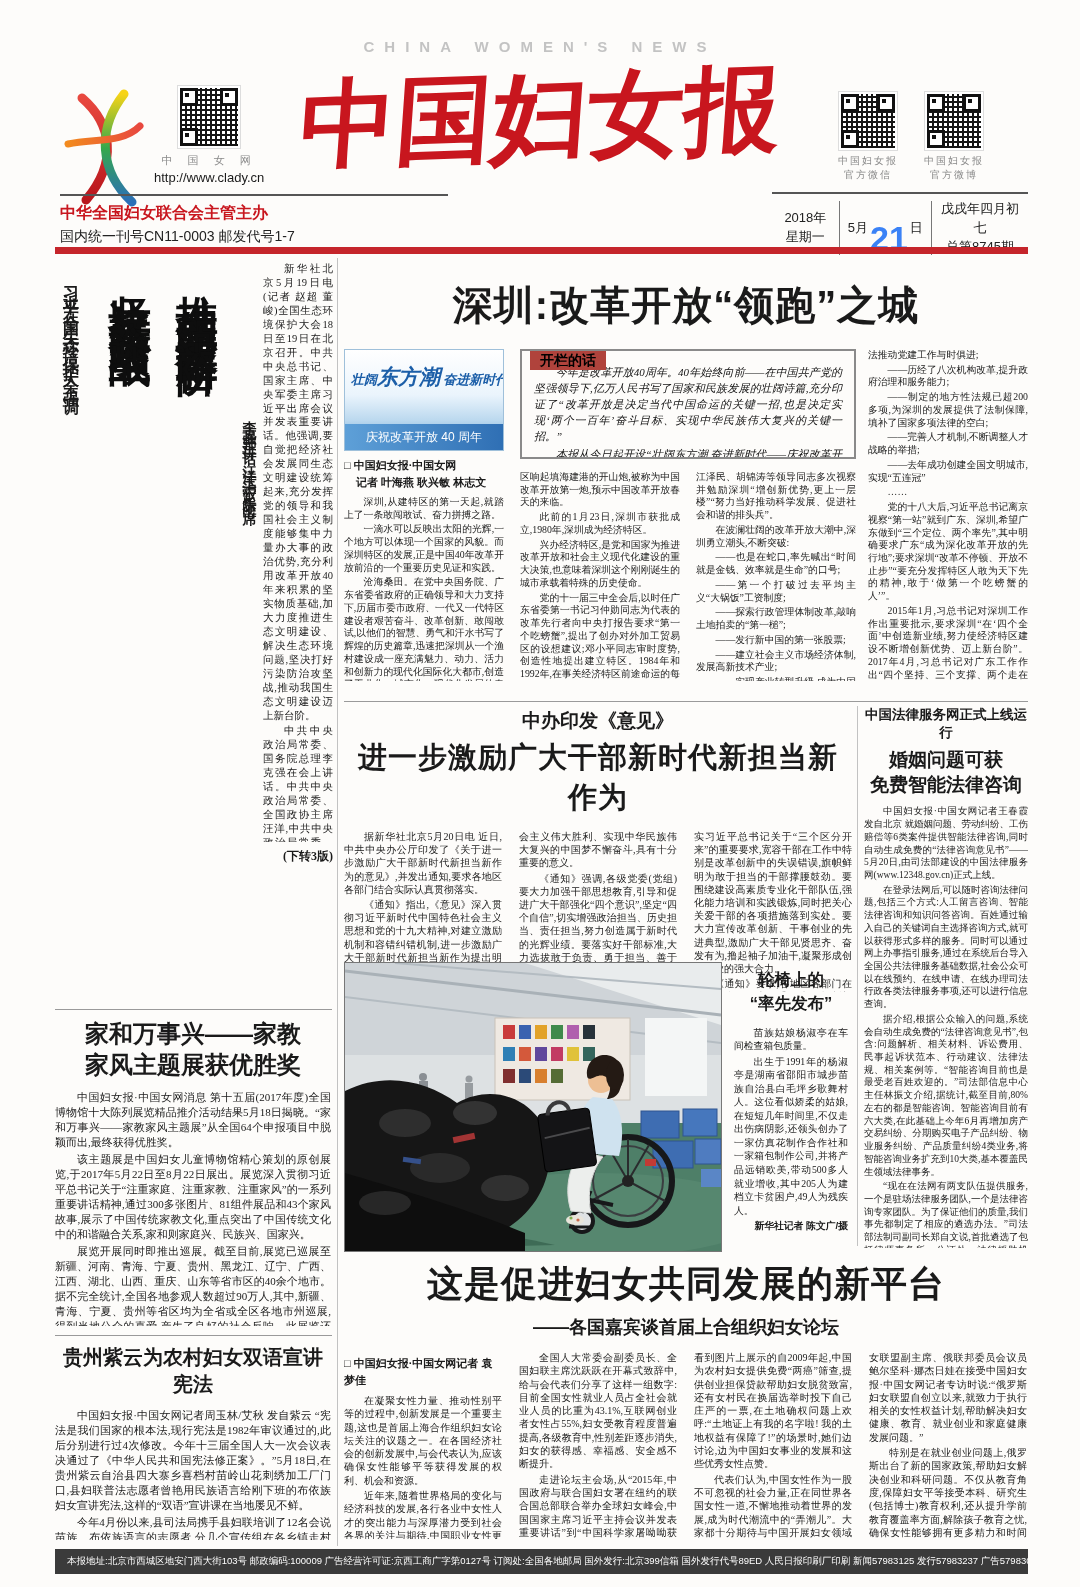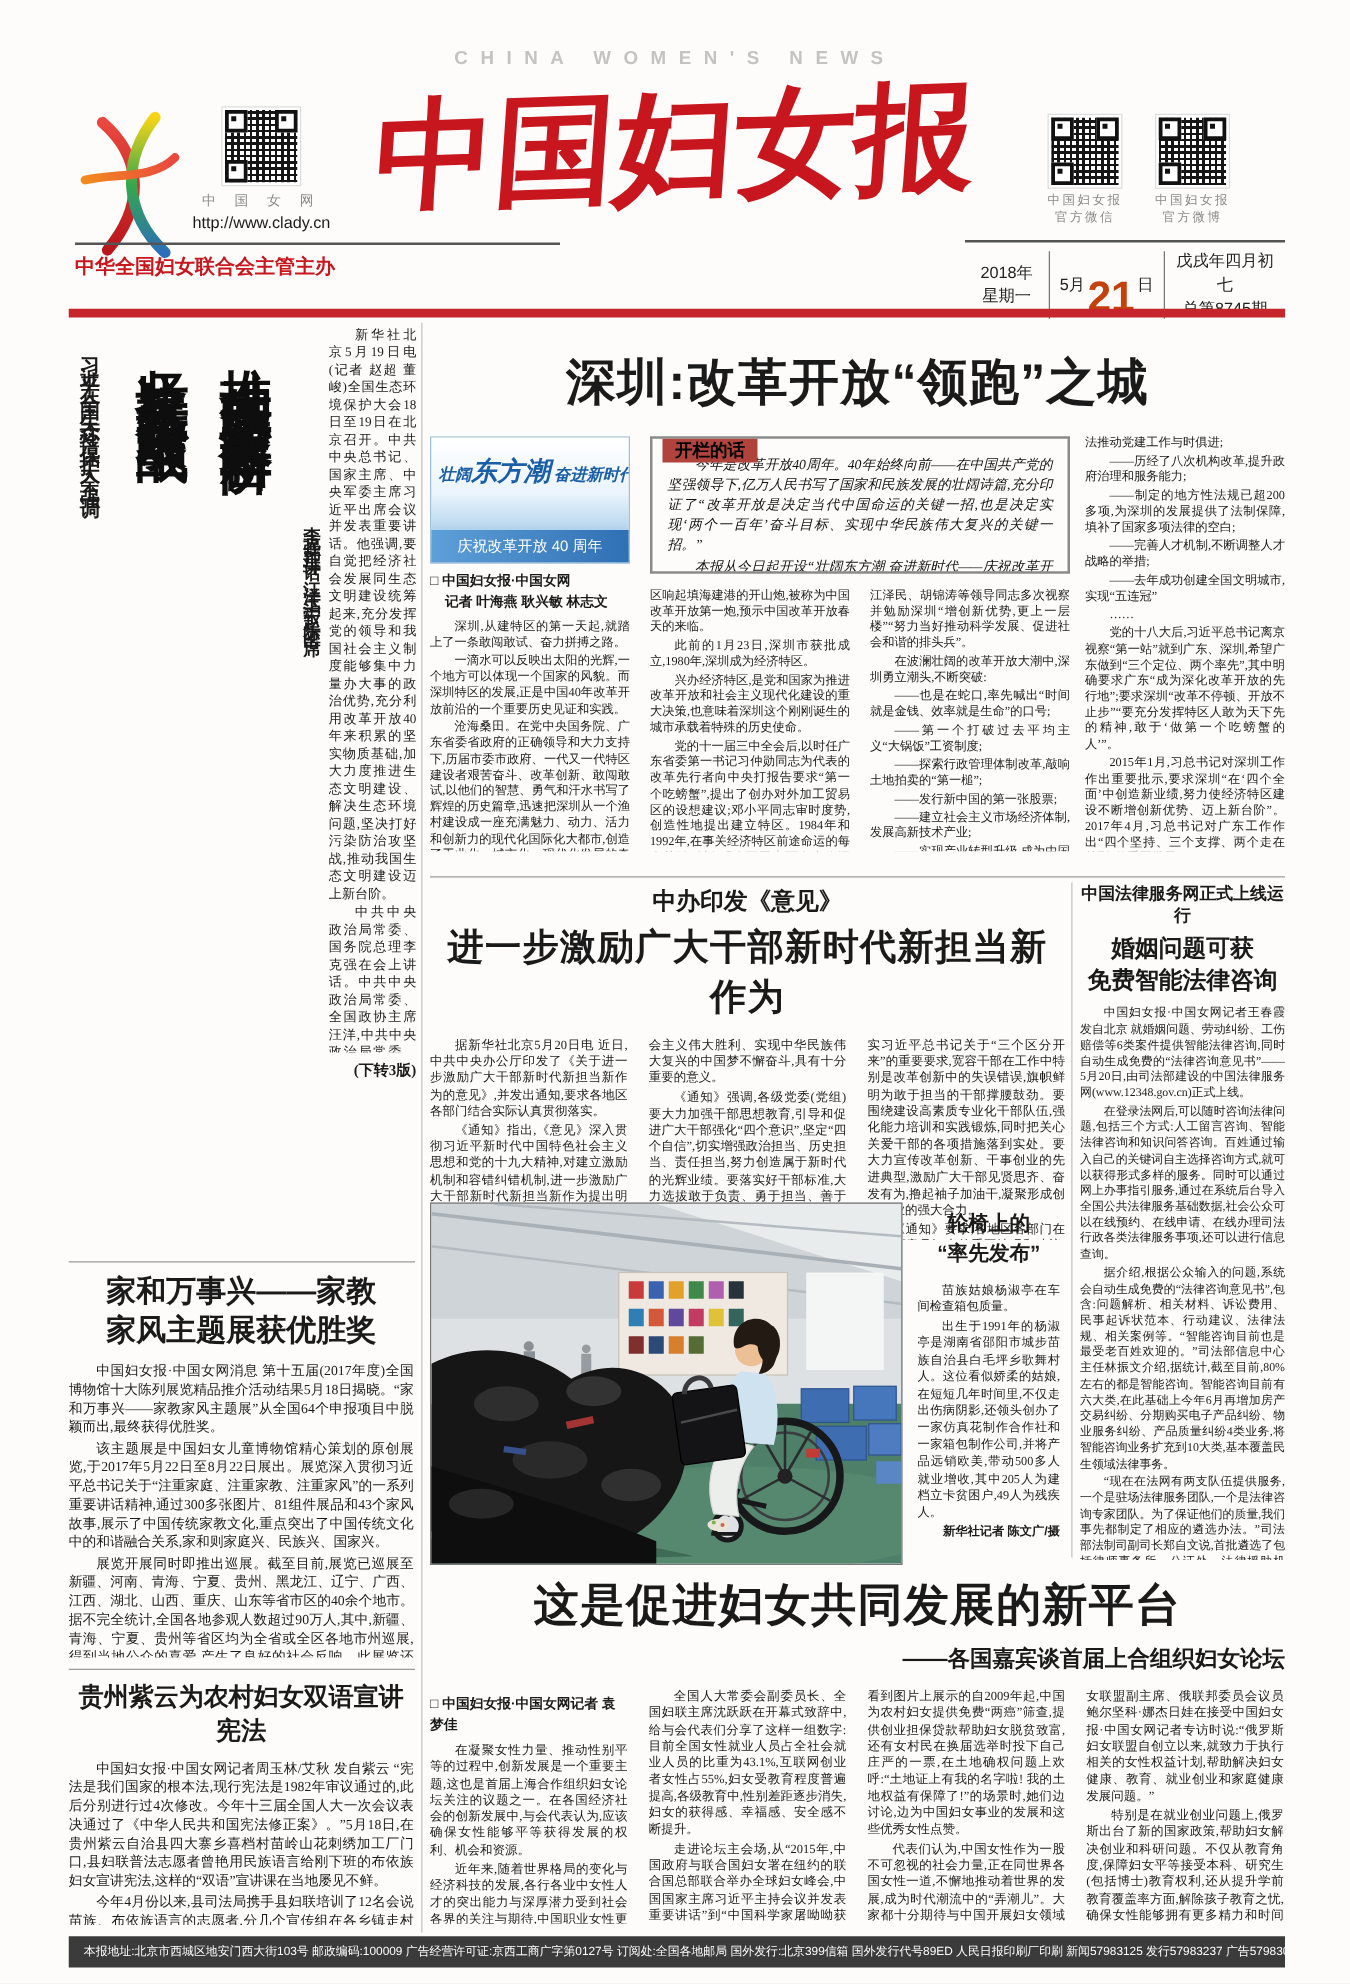--- a/index.html
+++ b/index.html
@@ -26,21 +26,21 @@
   .qr-right{width:72px;text-align:center;}
   .qr-right .qr{margin:0 auto;}
   .qr-cap{margin-top:4px;font-size:10px;color:#8a8a8a;line-height:1.35;font-family:"Liberation Sans",sans-serif;letter-spacing:2px;}
   .pub-info{top:194px;left:60px;width:388px;border-top:2px solid #555;padding-top:7px;}
   .pub-org{color:#c8161e;font-weight:700;font-size:16px;font-family:"Liberation Sans",sans-serif;}
   .pub-issn{margin-top:4px;font-size:14px;color:#222;font-family:"Liberation Sans",sans-serif;}
   .date-block{top:192px;left:772px;width:256px;border-top:2px solid #555;padding-top:6px;display:flex;align-items:center;
        font-family:"Liberation Sans",sans-serif;}
   .date-cell{padding:0 8px;text-align:center;font-size:13px;line-height:1.45;color:#222;}
   .date-cell.mid{border-left:1px solid #777;border-right:1px solid #777;display:flex;align-items:center;gap:2px;}
-  .date-day{font-size:34px;font-weight:900;color:#c2410c;line-height:1;margin-top:20px;}
+  .date-day{font-size:34px;font-weight:900;color:#3b82f6;line-height:1;margin-top:20px;}
   .red-rule{top:247px;left:55px;width:973px;height:7px;background:#c5252b;}
   
   .p{margin:0 0 2px 0;text-indent:2em;text-align:justify;}
   .jump{float:right;font-weight:700;}
   .divider-h{background:#9a9a9a;height:1px;}
   .divider-v{background:#c2c2c2;width:1px;}
   
   .eco{top:262px;left:55px;width:278px;height:580px;display:flex;gap:4px;}
   .eco-kicker{writing-mode:vertical-rl;font-size:16px;letter-spacing:7px;font-weight:600;width:26px;
        font-family:"Liberation Sans",sans-serif;padding-top:12px;}
@@ -84,21 +84,21 @@
   .legal-body{font-size:9.5px;line-height:1.34;}
   
   .photo{top:962px;left:344px;width:378px;height:290px;border:1px solid #777;box-sizing:border-box;overflow:hidden;background:#cfd4d8;}
   .pstory{top:962px;left:734px;width:114px;height:290px;overflow:hidden;}
   .pstory-t{text-align:center;font-size:16.5px;font-weight:900;line-height:1.45;font-family:"Liberation Sans",sans-serif;margin:6px 0 10px;}
   .pstory-body{font-size:9.8px;line-height:1.38;}
   .credit{text-align:right;font-weight:700;font-size:9.8px;margin-top:2px;font-family:"Liberation Sans",sans-serif;}
   
   .pf{top:1258px;left:344px;width:684px;height:290px;}
   .pf-h{text-align:center;font-size:36px;font-weight:900;letter-spacing:1px;font-family:"Liberation Sans",sans-serif;margin:2px 0 6px;}
-  .pf-sub{text-align:right;font-size:18px;font-weight:700;font-family:"Liberation Sans",sans-serif;margin-bottom:12px;}
+  .pf-sub{text-align:center;font-size:18px;font-weight:700;font-family:"Liberation Sans",sans-serif;margin-bottom:12px;}
   .pf-cols{display:flex;gap:17px;height:188px;overflow:hidden;}
   .pf-col{width:158px;font-size:10px;line-height:1.33;overflow:hidden;}
   
   .jiahe{top:1014px;left:55px;width:276px;height:312px;overflow:hidden;}
   .jiahe-h{text-align:center;font-size:24px;font-weight:900;line-height:1.3;font-family:"Liberation Sans",sans-serif;margin:4px 0 10px;}
   .art-body{font-size:11px;line-height:1.36;}
   .guizhou{top:1340px;left:55px;width:276px;height:200px;overflow:hidden;}
   .gz-h{text-align:center;font-size:20px;font-weight:900;font-family:"Liberation Sans",sans-serif;margin:4px 0 10px;}
   
   .footer{top:1549px;left:55px;width:973px;height:25px;background:#3b3b3b;color:#fff;display:flex;align-items:center;
@@ -165,20 +165,21 @@
         <div class="fp bl"></div>
     </div>
     <div class="qr-cap">
       <div>中国妇女报</div>
       <div>官方微博</div>
     </div>
   </div>
 
   <div class="abs pub-info">
     <div class="pub-org">中华全国妇女联合会主管主办</div>
+    <div class="pub-issn">国内统一刊号CN11-0003  邮发代号1-7</div>
   </div>
 
   <div class="abs date-block">
     <div class="date-cell" style="width:62px;">
       <div>2018年</div>
       <div>星期一</div>
     </div>
     <div class="date-cell mid" style="width:92px;justify-content:center;">
       <span>5月</span>
       <span class="date-day">21</span>

